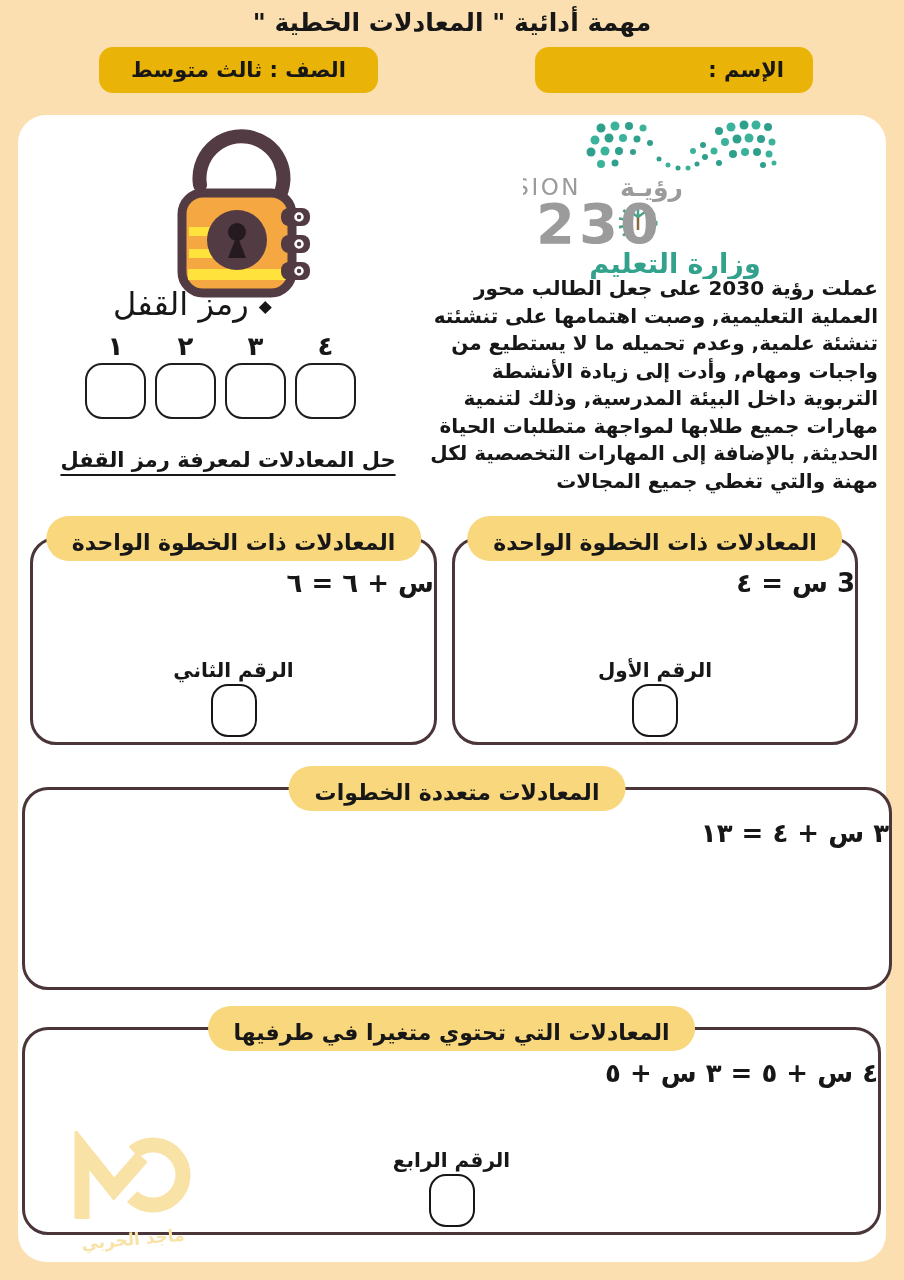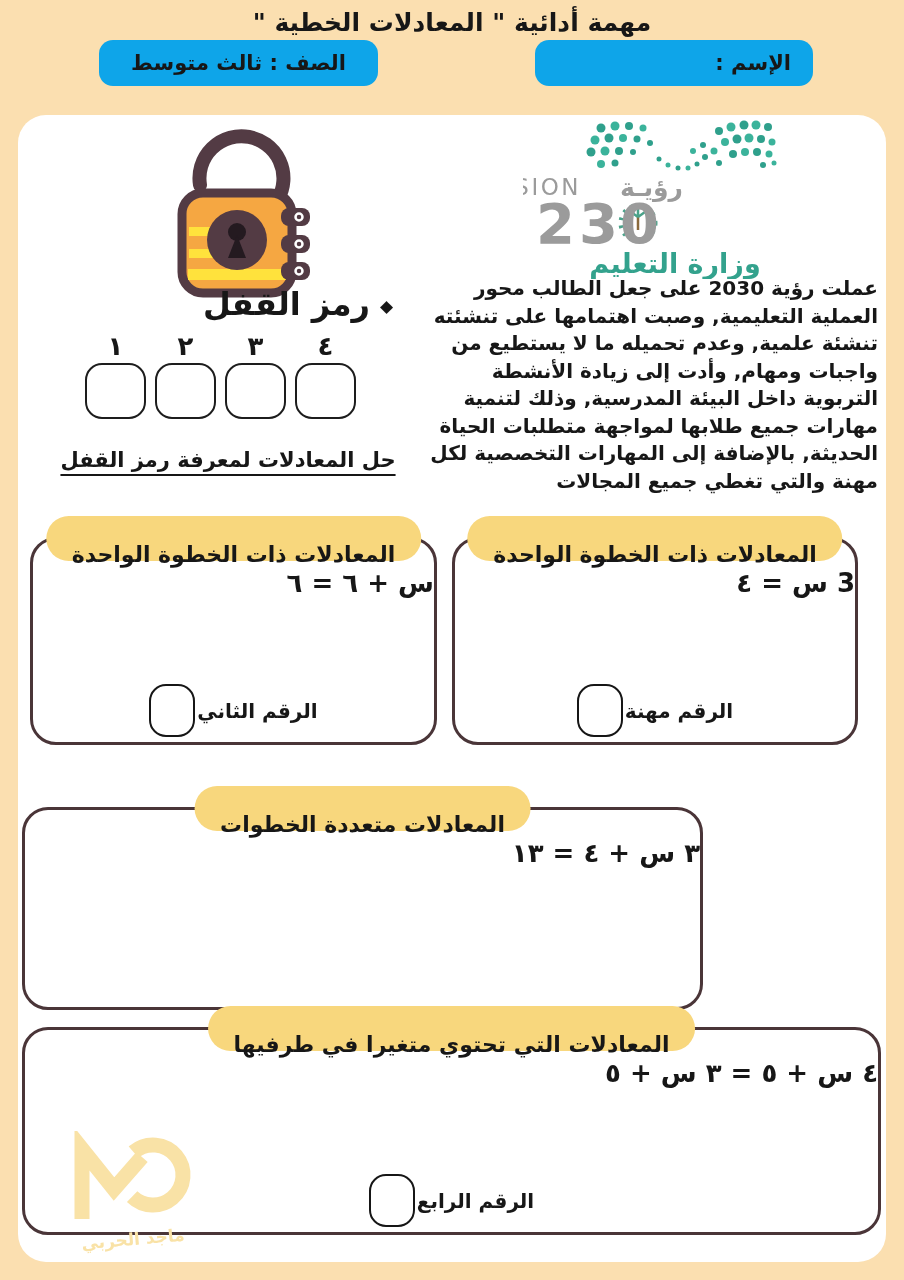--- a/index.html
+++ b/index.html
@@ -13,43 +13,43 @@
     overflow: hidden;
     color: #171717;
   }
 
   
   .page-title {
     position: absolute; left: 0; right: 0; top: 8px;
     text-align: center; font-size: 25px; font-weight: bold;
   }
   .field {
-    position: absolute; top: 40px; height: 46px;
-    background: #0ea5e9; border-radius: 14px;
+    position: absolute; top: 47px; height: 46px;
+    background: #eab308; border-radius: 14px;
   }
   .field-name { left: 535px; width: 278px; }
   .field-class { left: 99px; width: 279px; }
   .field span {
     display: block; line-height: 46px; font-size: 21px; font-weight: bold;
   }
-  .field-name span { text-align: right; padding-right: 22px; }
+  .field-name span { text-align: right; padding-right: 29px; }
   .field-class span { text-align: center; }
 
   
   #card {
     position: absolute; left: 18px; top: 115px;
     width: 868px; height: 1147px;
     background: #fff; border-radius: 28px;
   }
 
   
   .lock-svg { position: absolute; left: 142px; top: 2px; }
   .lock-heading {
     position: absolute; left: 95px; top: 170px; width: 280px;
-    text-align: right; font-size: 32px; font-weight: bold;
+    text-align: left; font-size: 32px; font-weight: normal;
     white-space: nowrap;
   }
   .lock-heading .diamond { font-size: 17px; vertical-align: middle; margin-left: 10px; }
   .digit-labels, .digit-boxes {
     position: absolute; left: 67px; display: flex; direction: ltr; gap: 9px;
   }
   .digit-labels { top: 216px; }
   .digit-labels span {
     width: 61px; text-align: center; font-size: 26px; font-weight: bold;
   }
@@ -74,35 +74,35 @@
     text-align: right; margin: 0;
   }
 
   
   .eqbox {
     position: absolute; background: #fff;
     border: 3px solid #4A3538; border-radius: 26px;
   }
   .eqbox-1 { left: 434px; top: 422px; width: 406px; height: 208px; }
   .eqbox-2 { left: 12px;  top: 422px; width: 407px; height: 208px; }
-  .eqbox-3 { left: 4px;   top: 692px; width: 681px; height: 203px; }
+  .eqbox-3 { left: 4px;   top: 672px; width: 870px; height: 203px; }
   .eqbox-4 { left: 4px;   top: 912px; width: 859px; height: 208px; }
   .pill {
     position: absolute; top: -24px; left: 50%; transform: translateX(-50%);
     background: #F8D77D; border-radius: 23px;
-    height: 45px; line-height: 45px; padding: 16px 26px;
+    height: 45px; line-height: 45px; padding: 4px 26px;
     font-size: 22px; font-weight: bold; white-space: nowrap;
   }
   .equation {
     position: absolute; top: 28px; left: 0; right: 0;
     text-align: right; font-size: 26px; font-weight: bold;
   }
   .answer-row {
     position: absolute; bottom: 5px; left: 0; right: 0;
-    display: flex; justify-content: center; align-items: center; gap: 2px;
+    display: flex; justify-content: center; align-items: center; gap: 2px; flex-direction: column;
   }
   .answer-label { font-size: 20px; font-weight: bold; }
   .answer-circle {
     width: 46px; height: 53px; background: #fff;
     border: 2px solid #161616; border-radius: 17px;
   }
 
   
   .watermark {
     position: absolute; left: 32px; top: 1016px; width: 166px;
@@ -221,21 +221,21 @@
     <text x="138" y="126" font-size="56" letter-spacing="2" fill="#9B9B9B" font-weight="bold">30</text>
     <text x="152" y="156" font-size="27" fill="#33A28D" font-weight="bold" text-anchor="middle">وزارة التعليم</text>
   </svg>
 
   <p class="intro">عملت رؤية 2030 على جعل الطالب محور العملية التعليمية, وصبت اهتمامها على تنشئته تنشئة علمية, وعدم تحميله ما لا يستطيع من واجبات ومهام, وأدت إلى زيادة الأنشطة التربوية داخل البيئة المدرسية, وذلك لتنمية مهارات جميع طلابها لمواجهة متطلبات الحياة الحديثة, بالإضافة إلى المهارات التخصصية لكل مهنة والتي تغطي جميع المجالات</p>
 
   <div class="eqbox eqbox-1">
     <div class="pill">المعادلات ذات الخطوة الواحدة</div>
     <div class="equation">3 س = ٤</div>
     <div class="answer-row">
-      <span class="answer-label">الرقم مهنة</span>
+      <span class="answer-label">الرقم الأول</span>
       <div class="answer-circle"></div>
     </div>
   </div>
 
   <div class="eqbox eqbox-2">
     <div class="pill">المعادلات ذات الخطوة الواحدة</div>
     <div class="equation">س + ٦ = ٦</div>
     <div class="answer-row">
       <span class="answer-label">الرقم الثاني</span>
       <div class="answer-circle"></div>

